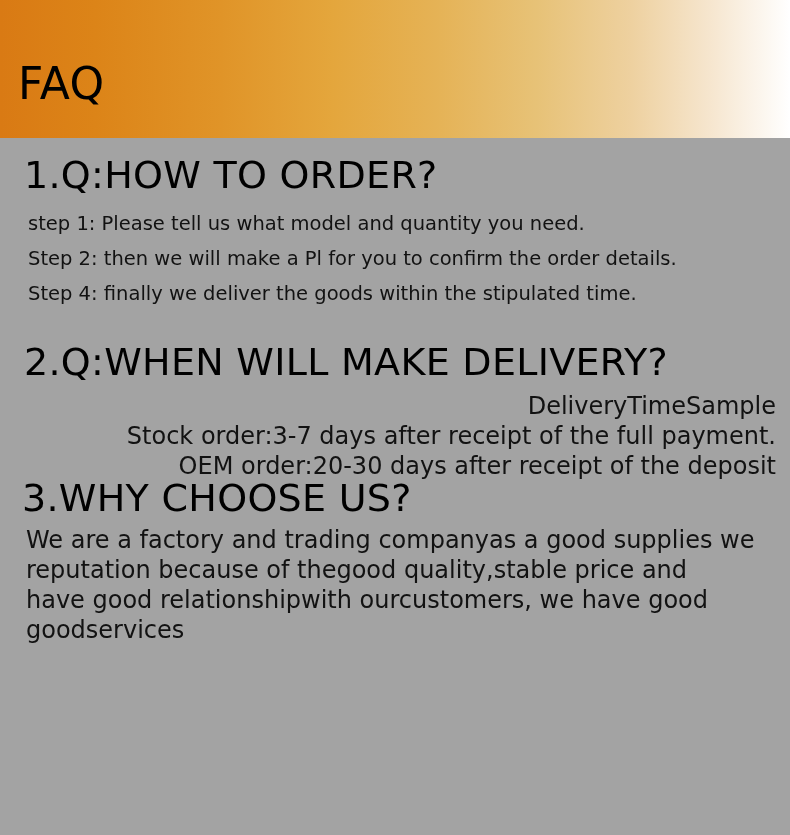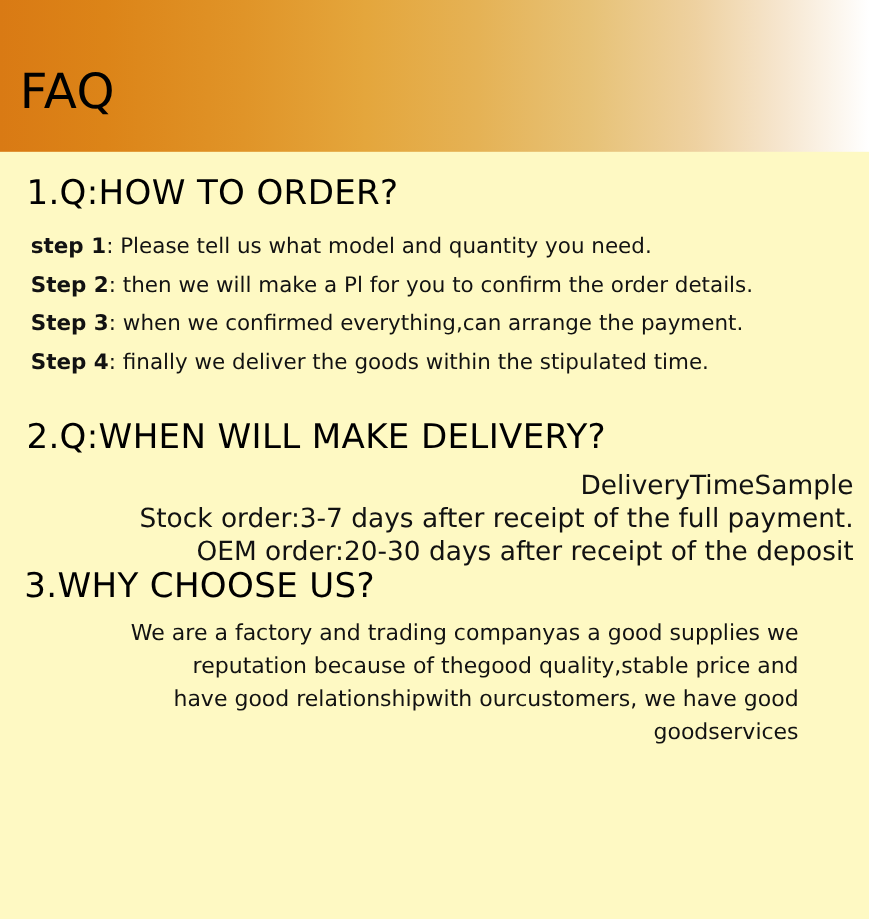--- a/index.html
+++ b/index.html
@@ -10,21 +10,21 @@
     width: 790px;
     height: 835px;
     background: #ffffff;
     font-family: "DejaVu Sans", sans-serif;
     overflow: hidden;
   }
   .page {
     position: relative;
     width: 790px;
     height: 835px;
-    background: #fef9c3;
+    background: #a3a3a3;
   }
   
   .banner {
     position: relative;
     width: 790px;
     height: 138px;
     background: linear-gradient(90deg,
         #d97a14 0%,
         #dc8418 12%,
         #e09428 28%,
@@ -46,21 +46,21 @@
     letter-spacing: 0.5px;
     font-family: "DejaVu Sans", sans-serif;
     font-weight: 400;
   }
   
   .content {
     position: relative;
     padding: 0 14px;
   }
   .q-heading {
-    font-size: 31px;
+    font-size: 38px;
     line-height: 34px;
     color: #000000;
     font-weight: 400;
     letter-spacing: 0.3px;
     margin: 0;
   }
   .q1 { margin-top: 20px; margin-left: 10px; }
   .q2 { margin-top: 34px; margin-left: 10px; }
   .q3 { margin-left: 8px; }
 
@@ -68,44 +68,43 @@
     margin-top: 14px;
     margin-left: 14px;
   }
   .step-line {
     font-size: 19.5px;
     line-height: 35px;
     color: #121212;
     white-space: nowrap;
   }
   .step-line .lbl {
-    font-weight: bold;
+    font-weight: normal;
   }
   .delivery {
     margin-top: 12px;
     margin-left: 12px;
   }
   .delivery-line {
     font-size: 24px;
     line-height: 30px;
     color: #121212;
     white-space: nowrap;
     text-align: right;
   }
   .why {
     margin-top: 10px;
     margin-left: 12px;
     width: 700px;
   }
   .why-line {
-    font-size: 20px;
+    font-size: 24px;
     line-height: 30px;
     color: #121212;
     white-space: nowrap;
-    text-align: right;
   }
 </style>
 </head>
 <body>
 
 <div class="page">
 
   <div class="banner">
     <div class="banner-title">FAQ</div>
   </div>
@@ -113,23 +112,20 @@
   <div class="content">
 
     <h2 class="q-heading q1">1.Q:HOW TO ORDER?</h2>
 
     <div class="steps">
       <div class="step-line">
         <span class="lbl">step 1</span><span>: Please tell us what model and quantity you need.</span>
       </div>
       <div class="step-line">
         <span class="lbl">Step 2</span><span>: then we will make a Pl for you to confirm the order details.</span>
-      </div>
-      <div class="step-line">
-        <span class="lbl">Step 3</span><span>: when we confirmed everything,can arrange the payment.</span>
       </div>
       <div class="step-line">
         <span class="lbl">Step 4</span><span>: finally we deliver the goods within the stipulated time.</span>
       </div>
     </div>
 
     <h2 class="q-heading q2">2.Q:WHEN WILL MAKE DELIVERY?</h2>
 
     <div class="delivery">
       <div class="delivery-line">DeliveryTimeSample</div>

